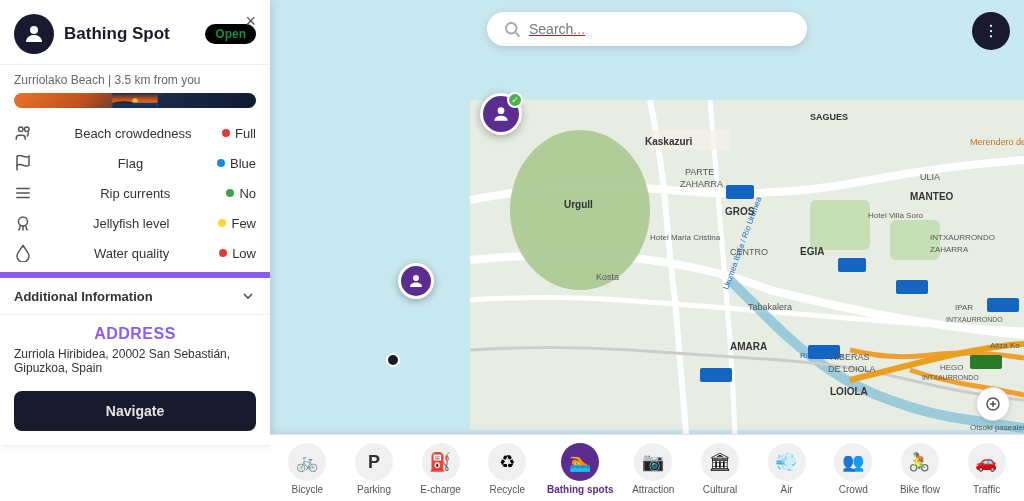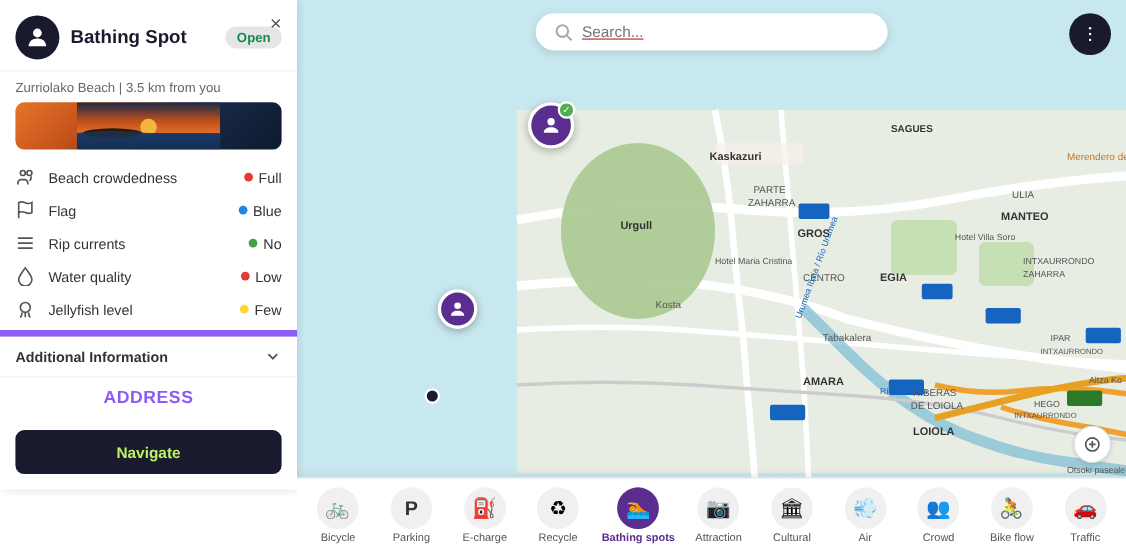--- a/index.html
+++ b/index.html
@@ -42,21 +42,21 @@
     .sidebar-avatar svg { color: white; }
 
     .sidebar-title {
       font-size: 17px;
       font-weight: 700;
       color: #1a1a2e;
       flex: 1;
     }
 
     .open-badge {
-      background: #e5e5e5;
+      background: #000000;
       color: #1a8a4a;
       font-size: 12px;
       font-weight: 600;
       padding: 3px 10px;
       border-radius: 12px;
     }
 
     .close-btn {
       position: absolute;
       top: 12px;
@@ -90,20 +90,21 @@
     .beach-scene {
       width: 100%;
       height: 100%;
     }
 
     .info-row {
       display: flex;
       align-items: center;
       padding: 6px 14px;
       font-size: 13px;
+      text-align: center;
     }
 
     .info-icon {
       width: 22px;
       margin-right: 8px;
       color: #555;
       flex-shrink: 0;
       display: flex;
       align-items: center;
     }
@@ -157,21 +158,21 @@
     }
 
     .address-text {
       font-size: 12px;
       color: #333;
     }
 
     .navigate-btn {
       margin: 10px 14px 14px;
       background: #1a1a2e;
-      color: #bef264;
+      color: #e5e5e5;
       border: none;
       border-radius: 8px;
       padding: 12px;
       font-size: 14px;
       font-weight: 600;
       cursor: pointer;
       width: calc(100% - 28px);
     }
 
     
@@ -464,53 +465,54 @@
     <span class="info-label">Rip currents</span>
     <span class="info-value">
       <span class="info-dot" style="background:#43a047;"></span>
       No
     </span>
   </div>
 
   <div class="info-row">
     <span class="info-icon">
       <svg width="18" height="18" viewBox="0 0 24 24" fill="none" stroke="#555" stroke-width="2">
+        <circle cx="12" cy="10" r="6"></circle>
+        <path d="M8 16 Q8 20 6 22M12 16 Q12 21 12 22M16 16 Q16 20 18 22"></path>
+      </svg>
+    </span>
+    <span class="info-label">Jellyfish level</span>
+    <span class="info-value">
+      <span class="info-dot" style="background:#fdd835;"></span>
+      Few
+    </span>
+  </div>
+
+  <div class="info-row">
+    <span class="info-icon">
+      <svg width="18" height="18" viewBox="0 0 24 24" fill="none" stroke="#555" stroke-width="2">
         <path d="M12 2 C8 8 4 12 4 16 a8 8 0 0 0 16 0 C20 12 16 8 12 2 z"></path>
       </svg>
     </span>
     <span class="info-label">Water quality</span>
     <span class="info-value">
       <span class="info-dot" style="background:#e53935;"></span>
       Low
-    </span>
-  </div>
-
-  <div class="info-row">
-    <span class="info-icon">
-      <svg width="18" height="18" viewBox="0 0 24 24" fill="none" stroke="#555" stroke-width="2">
-        <circle cx="12" cy="10" r="6"></circle>
-        <path d="M8 16 Q8 20 6 22M12 16 Q12 21 12 22M16 16 Q16 20 18 22"></path>
-      </svg>
-    </span>
-    <span class="info-label">Jellyfish level</span>
-    <span class="info-value">
-      <span class="info-dot" style="background:#fdd835;"></span>
-      Few
     </span>
   </div>
 
   <div class="additional-info">
     <span>Additional Information</span>
     <svg width="16" height="16" viewBox="0 0 24 24" fill="none" stroke="#555" stroke-width="2.5">
       <polyline points="6 9 12 15 18 9"></polyline>
     </svg>
   </div>
 
   <div class="address-section">
     <div class="address-title">Address</div>
+    <div class="address-text">Zurriola Hiribidea, 20002 San Sebastián, Gipuzkoa, Spain</div>
   </div>
 
   <button class="navigate-btn">Navigate</button>
 </div>
 
 <div id="map-area">
   <div class="map-bg">
     
     <svg class="map-svg" viewBox="0 0 754 501" xmlns="http://www.w3.org/2000/svg">
 

